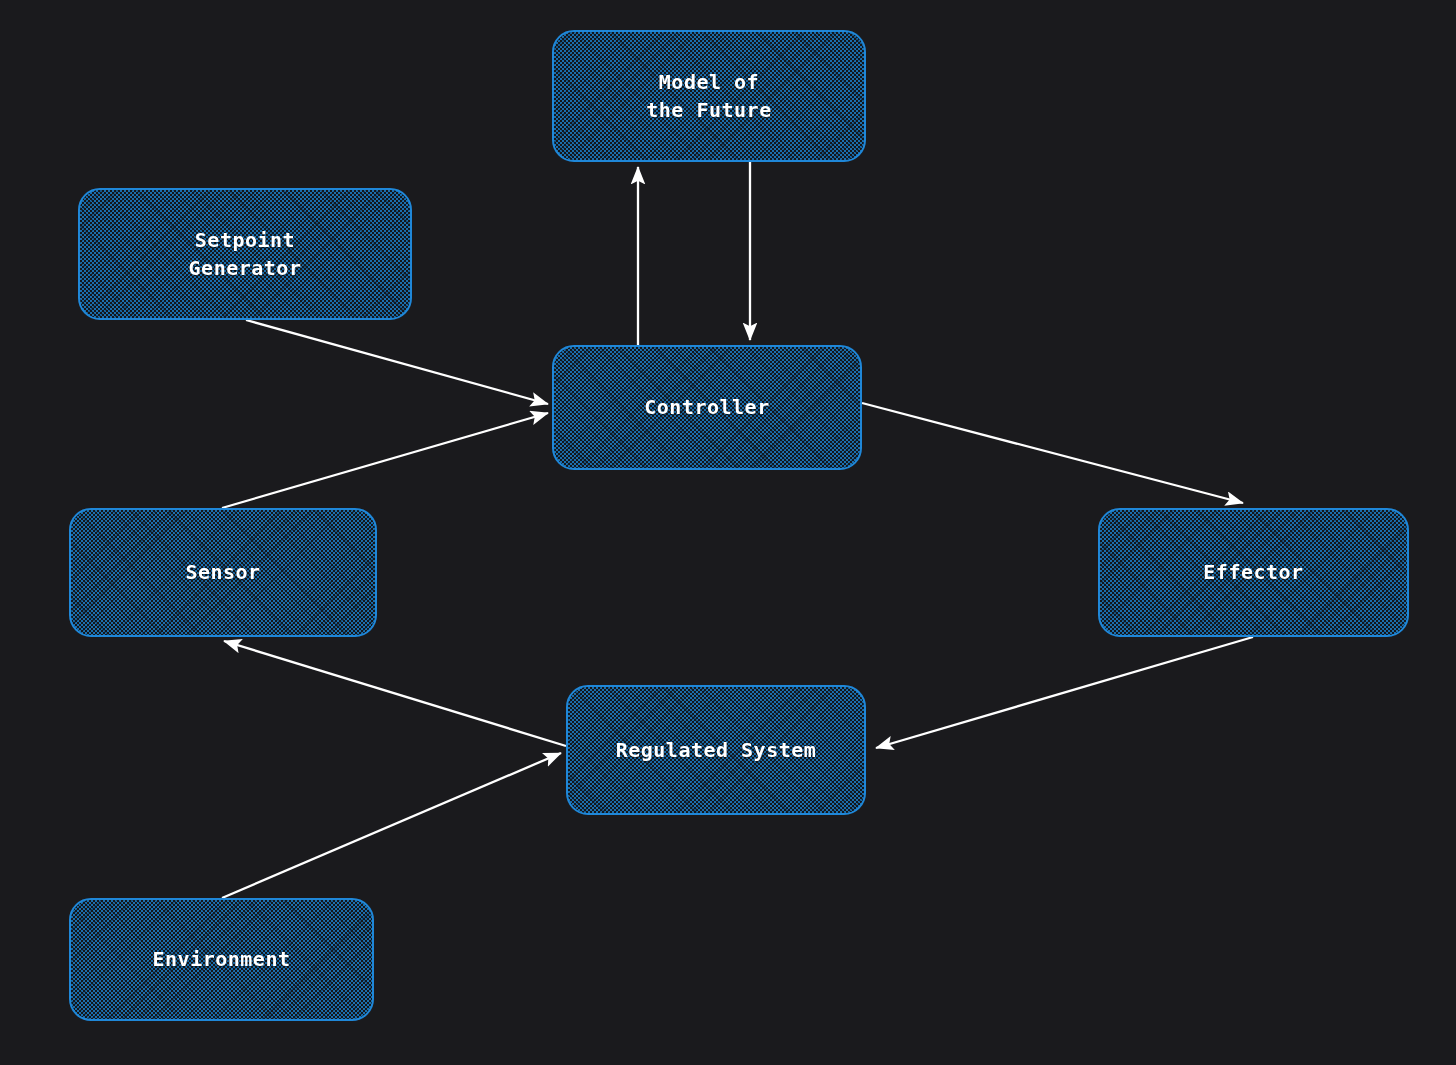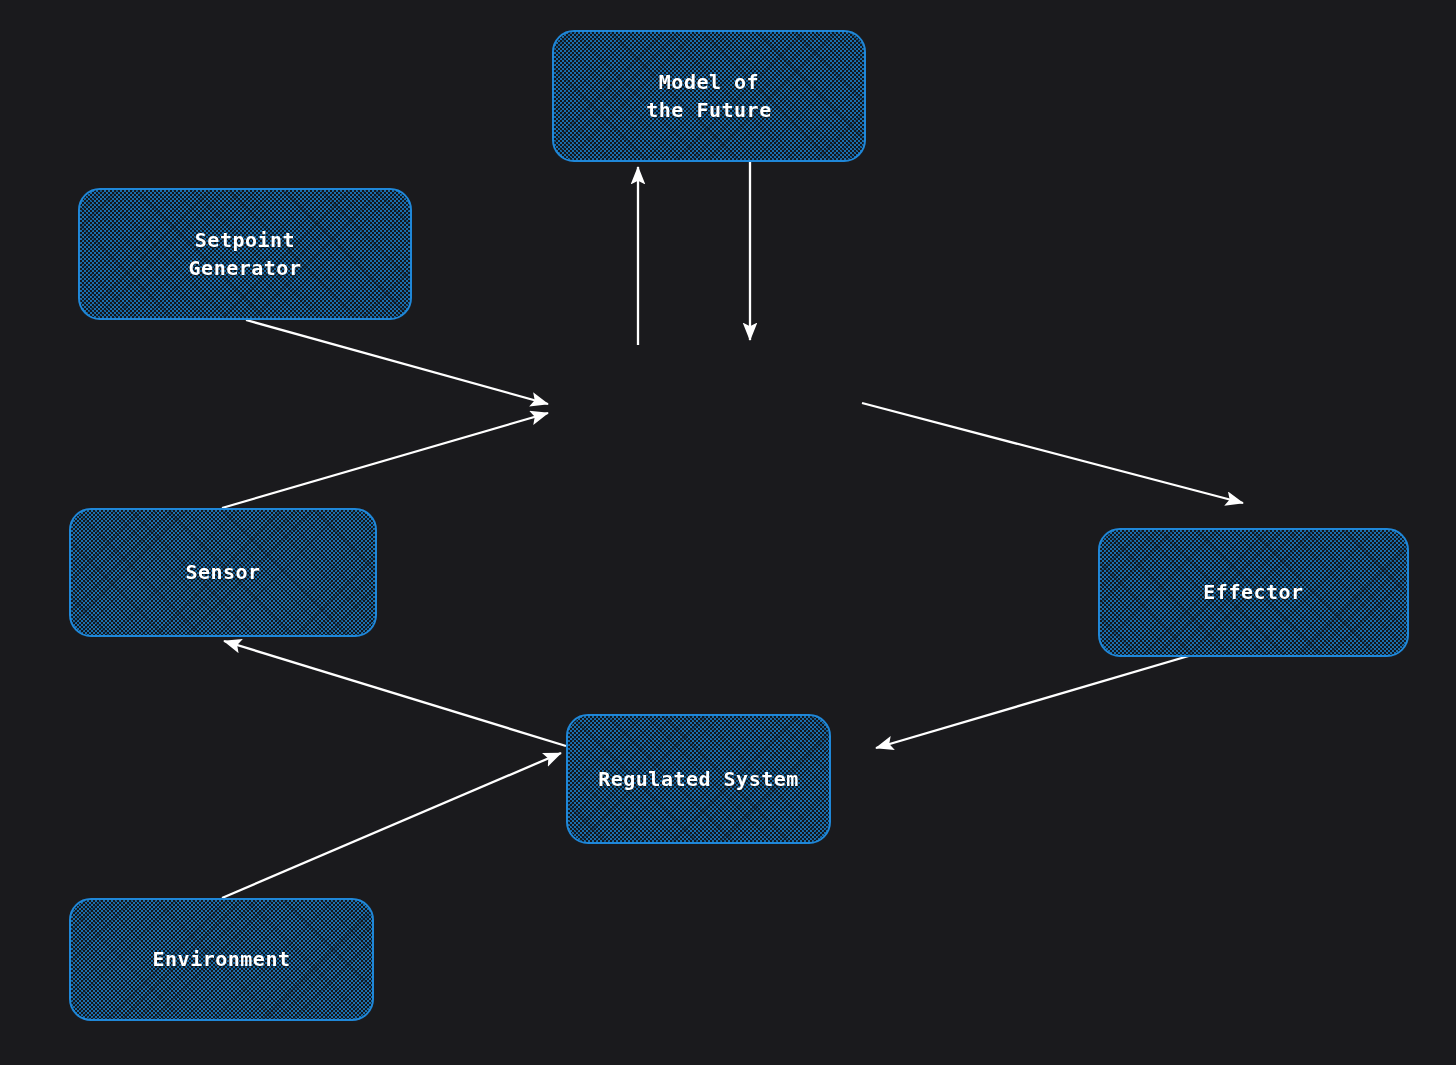--- a/index.html
+++ b/index.html
@@ -99,30 +99,33 @@
   <div class="node" style="left: 552px; top: 30px; width: 314px; height: 132px;">
     <span class="node-label">Model of
 the Future</span>
   </div>
 
   <div class="node" style="left: 78px; top: 188px; width: 334px; height: 132px;">
     <span class="node-label">Setpoint
 Generator</span>
   </div>
 
+  <div class="node" style="left: 552px; top: 345px; width: 310px; height: 125px;">
+    <span class="node-label">Controller</span>
+  </div>
 
   <div class="node" style="left: 69px; top: 508px; width: 308px; height: 129px;">
     <span class="node-label">Sensor</span>
   </div>
 
-  <div class="node" style="left: 1098px; top: 508px; width: 311px; height: 129px; margin-top: 20px;">
+  <div class="node" style="left: 1098px; top: 508px; width: 311px; height: 129px;">
     <span class="node-label">Effector</span>
   </div>
 
-  <div class="node" style="left: 566px; top: 714px; width: 265px; height: 130px;">
+  <div class="node" style="left: 566px; top: 685px; width: 300px; height: 130px;">
     <span class="node-label">Regulated System</span>
   </div>
 
   <div class="node" style="left: 69px; top: 898px; width: 305px; height: 123px;">
     <span class="node-label">Environment</span>
   </div>
 
 </div>
 
 </body></html>

